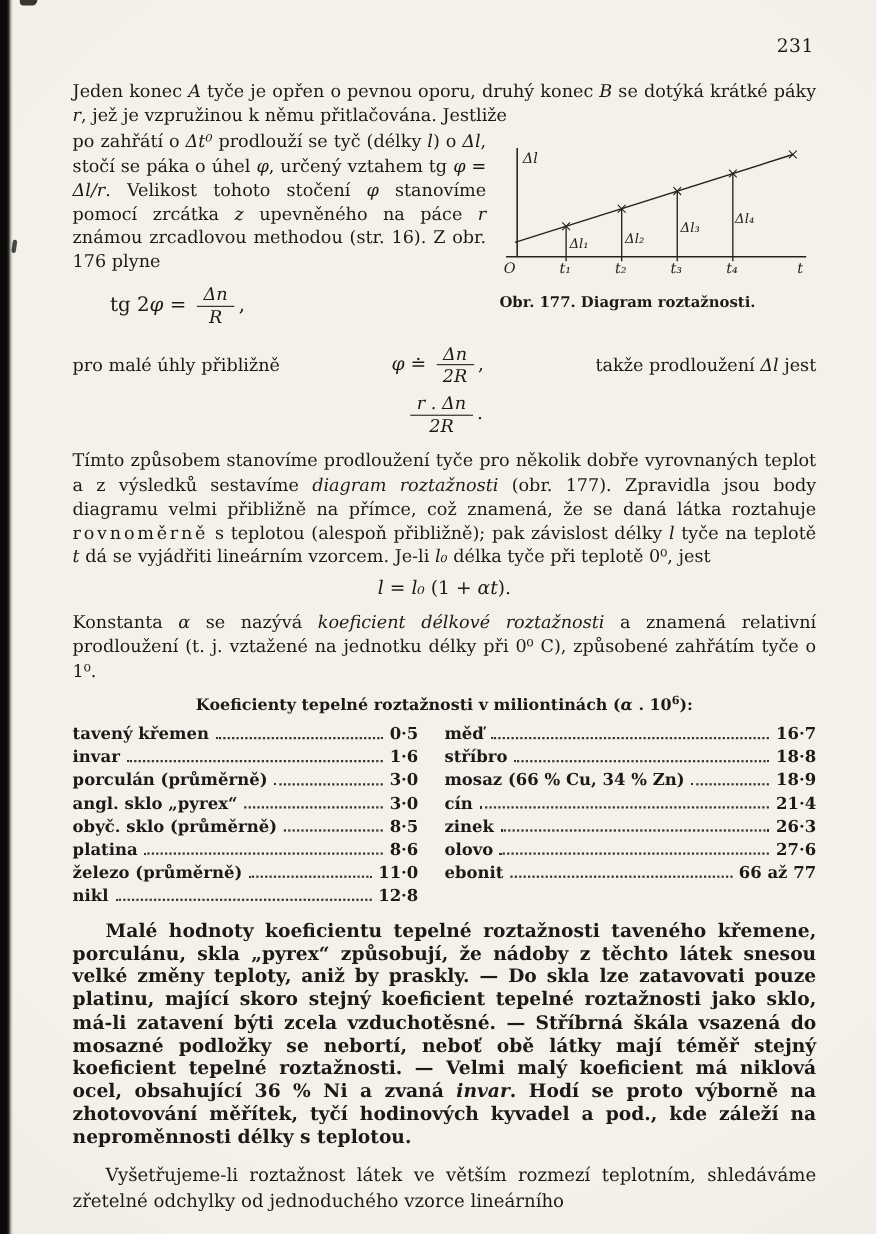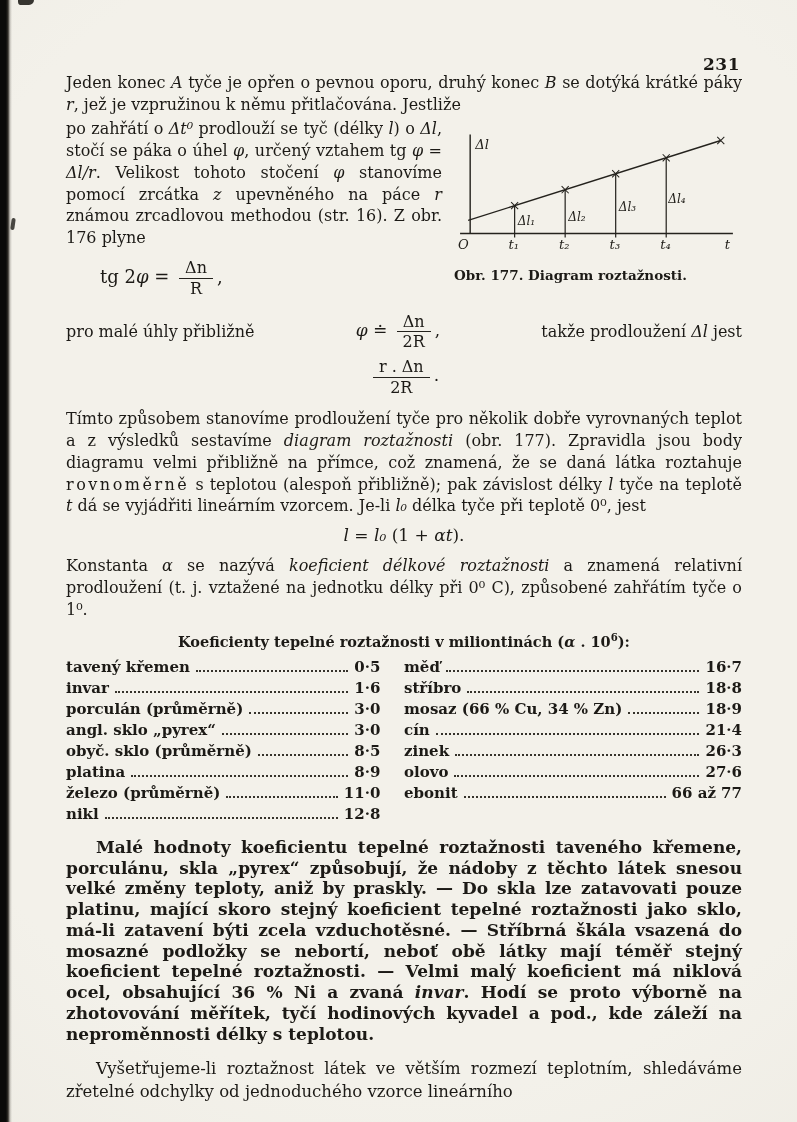--- a/index.html
+++ b/index.html
@@ -5,38 +5,38 @@
   html,body{margin:0;padding:0;width:797px;height:1122px;overflow:hidden;}
   body{font-family:"DejaVu Serif","Liberation Serif",serif;color:#1c1a16;}
   .page{position:relative;width:797px;height:1122px;
         background:radial-gradient(135% 105% at 52% 45%, #f3f1ea 50%, #eae7df 88%, #e3e0d7 100%);
         overflow:hidden;}
   .scan-edge{position:absolute;left:0;top:0;width:12px;height:100%;
         background:linear-gradient(90deg,#0a0a09 0px,#0a0a09 6px,#33302a 8px,rgba(70,66,58,.25) 10px,rgba(0,0,0,0) 12px);}
   .artifact-top{position:absolute;left:18px;top:0;width:16px;height:5px;background:#16140f;border-radius:0 0 6px 4px;opacity:.85;}
   .artifact-mark{position:absolute;left:11px;top:218px;width:4px;height:12px;background:#1d1b16;border-radius:2px;transform:rotate(8deg);opacity:.8;}
   .content{position:absolute;left:66px;top:36px;width:676px;}
-  .page-number{position:absolute;right:57px;top:54px;font-weight:700;font-size:17px;letter-spacing:.5px;}
+  .page-number{position:absolute;right:57px;top:32px;font-weight:400;font-size:17px;letter-spacing:.5px;}
   .para{margin:0 0 8px;font-size:16px;line-height:1.37;text-align:justify;}
   .intro-wide{margin-top:36px;margin-bottom:2px;}
   .wrap-section{margin:0;}
   .fig{float:right;width:288px;margin:2px 0 4px 12px;padding:0;}
   .fig-svg{display:block;width:288px;height:137px;}
   .ax,.diag,.vseg,.mk{stroke:#24221d;fill:none;}
   .ax{stroke-width:1.4;}
   .diag{stroke-width:1.3;}
   .vseg{stroke-width:1.2;}
   .mk{stroke-width:1;}
   .fig-label{font-family:"DejaVu Serif","Liberation Serif",serif;font-style:italic;font-size:13px;fill:#24221d;}
   .fig-label-sm{font-size:12px;}
   .fig-caption{font-weight:700;font-size:13.5px;margin-top:10px;}
   .clear{clear:both;}
   .formula{font-size:18px;}
   .formula-tg{margin:10px 0 6px 34px;}
-  .frac{display:inline-block;vertical-align:middle;text-align:center;line-height:1.08;margin:0 4px;font-size:16px;}
+  .frac{display:inline-block;vertical-align:middle;text-align:center;font-style:italic;line-height:1.08;margin:0 4px;font-size:16px;}
   .fr-num{display:block;padding:0 6px 1px;border-bottom:1.7px solid #24221d;}
   .fr-den{display:block;padding-top:1px;}
   .approx-row{display:flex;justify-content:space-between;align-items:center;margin:10px 0 8px;font-size:16px;}
   .approx-mid{font-size:17px;white-space:nowrap;}
   .formula-center{text-align:center;margin:8px 0 12px;font-size:17px;}
   .linear{margin:6px 0 10px;}
   .table-heading{text-align:center;font-weight:700;font-size:14.5px;margin:10px 0 7px;}
   .coef-table{display:flex;justify-content:space-between;font-size:15px;font-weight:700;}
   .coef-col{width:46.5%;}
   .coef-col-right{width:50%;}
@@ -144,21 +144,21 @@
             <span class="coef-value">3·0</span>
           </div>
           <div class="coef-row">
             <span class="coef-name">obyč. sklo (průměrně)</span>
             <span class="coef-leader"></span>
             <span class="coef-value">8·5</span>
           </div>
           <div class="coef-row">
             <span class="coef-name">platina</span>
             <span class="coef-leader"></span>
-            <span class="coef-value">8·9</span>
+            <span class="coef-value">8·6</span>
           </div>
           <div class="coef-row">
             <span class="coef-name">železo (průměrně)</span>
             <span class="coef-leader"></span>
             <span class="coef-value">11·0</span>
           </div>
           <div class="coef-row">
             <span class="coef-name">nikl</span>
             <span class="coef-leader"></span>
             <span class="coef-value">12·8</span>

